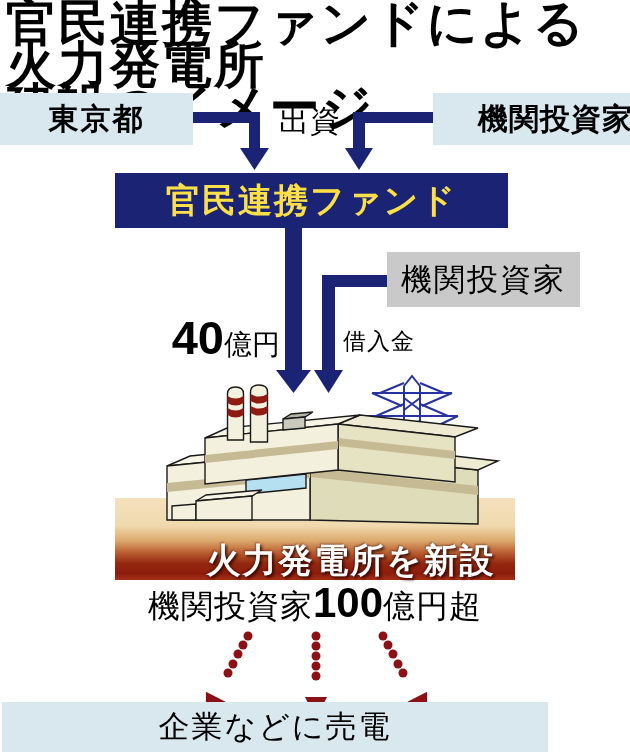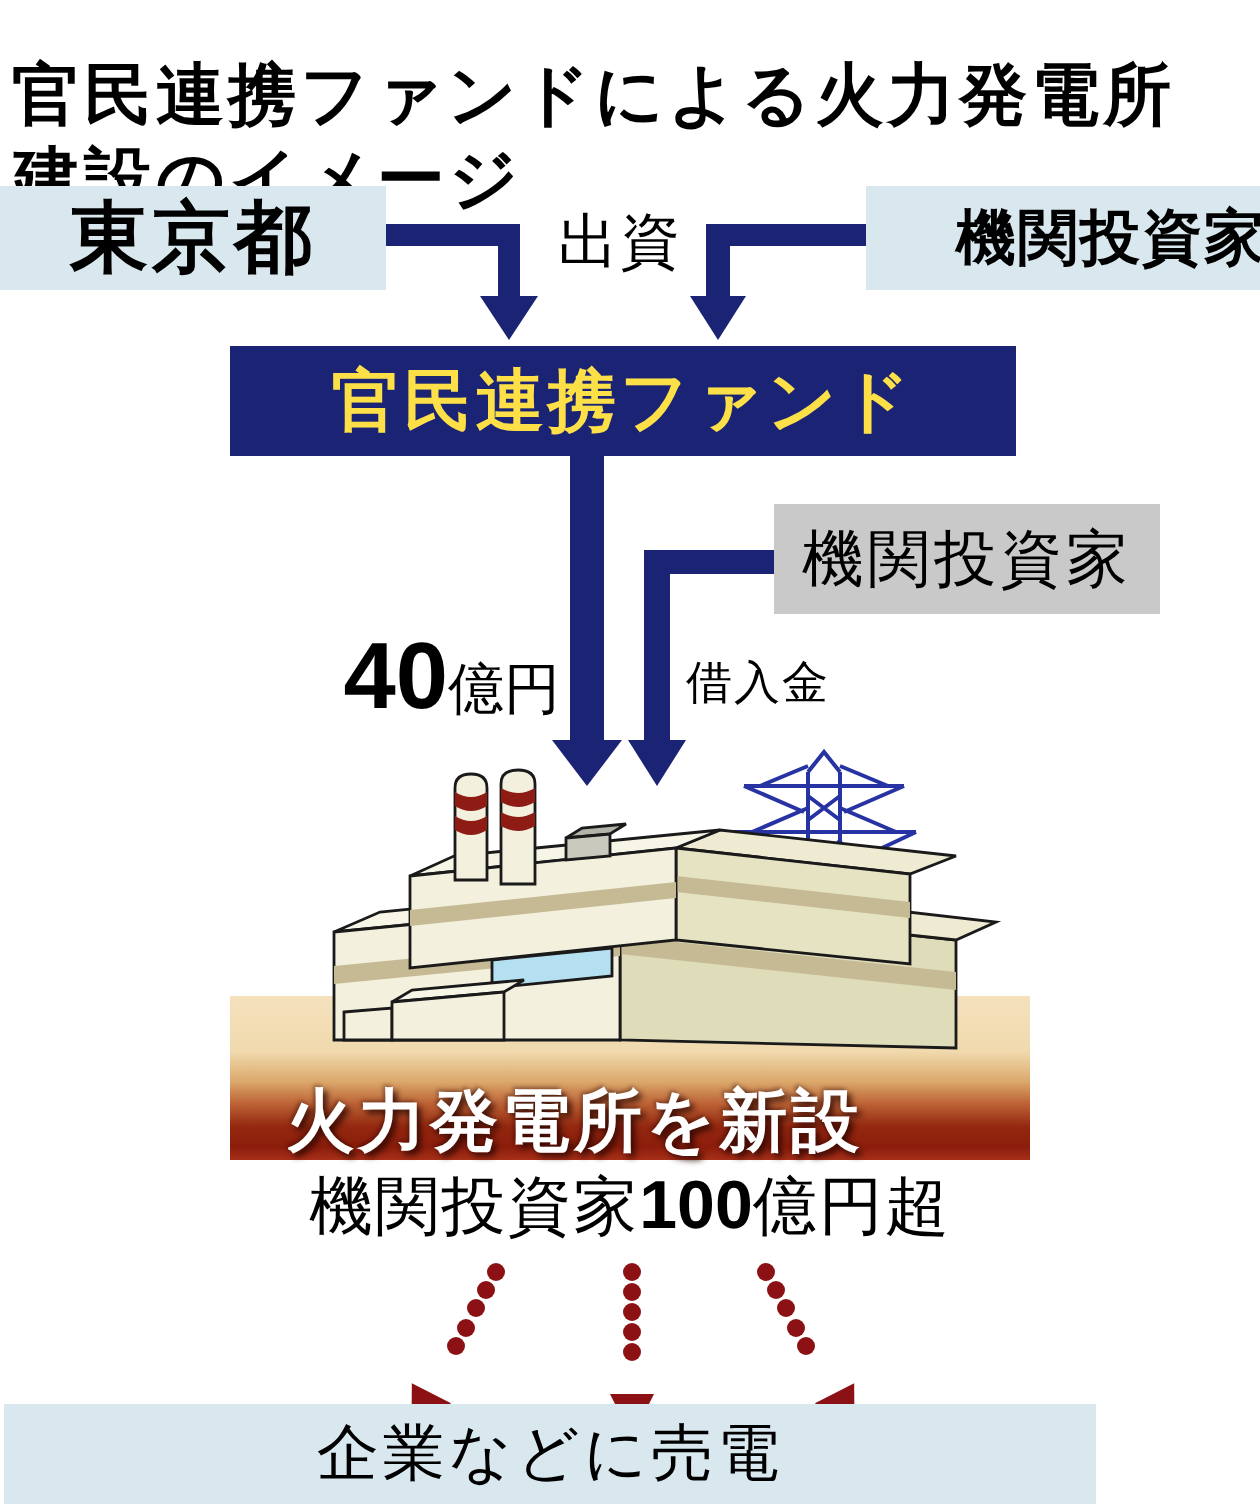--- a/index.html
+++ b/index.html
@@ -3,26 +3,26 @@
 <meta charset="utf-8">
 <style>
   html,body{margin:0;padding:0;background:#ffffff;}
   .page{
     position:relative;width:630px;height:756px;background:#fff;overflow:hidden;
     font-family:"Liberation Sans","DejaVu Sans",sans-serif;color:var(--text,#000);
   }
   .abs{position:absolute;}
   .title{
     left:6px;top:2px;width:620px;
-    font-size:34px;font-weight:bold;line-height:42px;letter-spacing:2px;color:#000;margin-top:25px;
+    font-size:50px;font-weight:bold;line-height:42px;letter-spacing:2px;color:#000;
   }
   .srcbox{
     top:93px;height:52px;background:var(--light-blue);
     display:flex;align-items:center;justify-content:center;
-    font-size:39px;font-weight:bold;letter-spacing:2px;
+    font-size:30px;font-weight:bold;letter-spacing:2px;
   }
   .tokyo{left:0;width:193px;}
   .investors{left:433px;width:197px;letter-spacing:1px;font-size:30px;padding-left:24px;}
   .shussi{left:268px;top:101px;width:84px;text-align:center;font-size:30px;letter-spacing:1px;}
   .fundbox{
     left:115px;top:173px;width:393px;height:55px;background:var(--navy);
     display:flex;align-items:center;justify-content:center;
     color:#fde047;font-size:34px;font-weight:bold;letter-spacing:2px;
   }
   .finbox{
@@ -30,31 +30,30 @@
     display:flex;align-items:center;justify-content:center;
     font-size:31px;letter-spacing:2px;
   }
   .amount{
     left:148px;top:314px;width:132px;text-align:right;line-height:48px;white-space:nowrap;
   }
   .amount .big{font-size:47px;font-weight:bold;}
   .amount .unit{font-size:28px;}
   .loan{left:343px;top:326px;font-size:23px;letter-spacing:1px;white-space:nowrap;}
   .banner{
-    left:115px;top:538px;width:472px;
+    left:115px;top:538px;width:472px;text-align:center;
     color:var(--banner-text);font-size:34px;font-weight:bold;letter-spacing:2px;
     text-shadow:2px 2px 3px rgba(40,5,0,0.85), -1px -1px 2px rgba(40,5,0,0.4);
     z-index:3;
-    padding-left:28px;
   }
   .scaleline{
     left:0;top:578px;width:630px;text-align:center;line-height:50px;white-space:nowrap;
   }
   .scaleline .pre,.scaleline .suf{font-size:32px;letter-spacing:1px;}
-  .scaleline .big{font-size:34px;font-weight:bold;}
+  .scaleline .big{font-size:42px;font-weight:bold;}
   .sellbox{
     left:2px;top:702px;width:546px;height:50px;background:var(--light-blue);
     display:flex;align-items:center;justify-content:center;
     font-size:31px;letter-spacing:2px;z-index:2;
   }
   svg.layer{position:absolute;left:0;top:0;z-index:1;}
   .navy-fill{fill:var(--navy);}
   .red-fill{fill:var(--dark-red);}
   .tower{stroke:#2733a3;stroke-width:2;fill:none;}
   .bld{stroke:#1a1a1a;stroke-width:1.4;}

